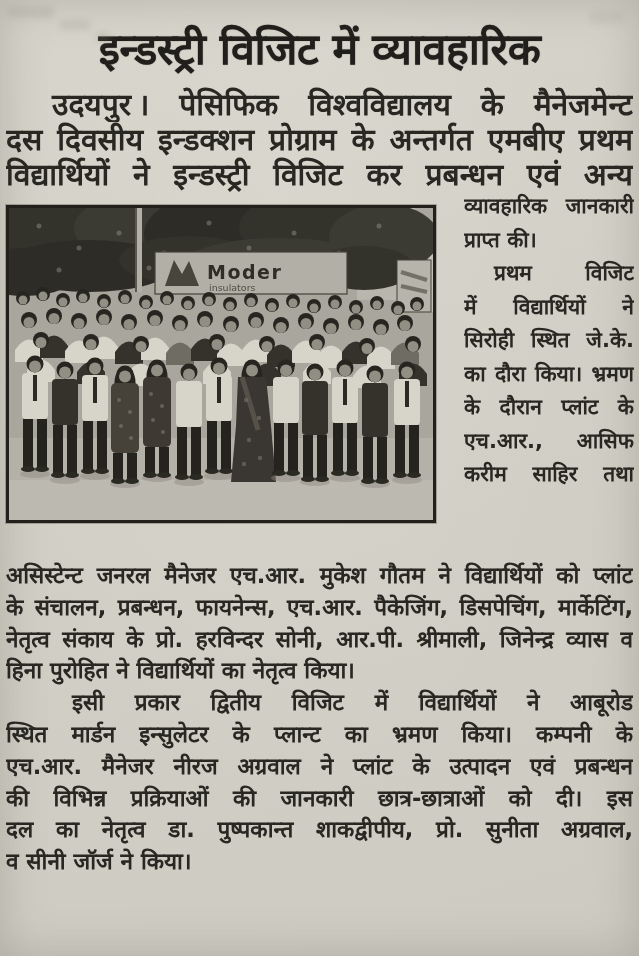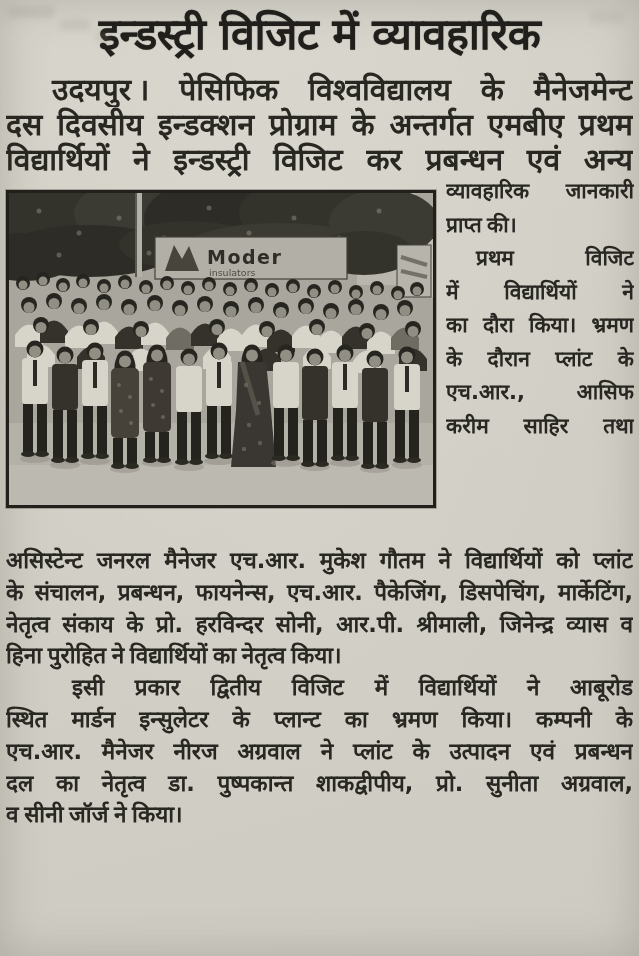--- a/index.html
+++ b/index.html
@@ -11,39 +11,39 @@
   .page{
     position:absolute;inset:0;overflow:hidden;
     background:
       radial-gradient(ellipse at 45% 28%, rgba(255,255,255,.10), rgba(0,0,0,0) 60%),
       linear-gradient(165deg,#d7d4cb 0%,#d2cfc6 45%,#cecbc2 100%);
     box-shadow:inset 0 0 46px rgba(90,88,78,.28);
   }
   .ghost{position:absolute;background:#8f8d83;opacity:.20;filter:blur(3px);border-radius:3px;}
 
   .headline{
-    margin:0;padding-top:5px;text-align:center;
+    margin:0;padding-top:20px;text-align:center;
     font-size:43px;line-height:59px;font-weight:700;color:#201f1b;
     letter-spacing:-.5px;text-shadow:0 0 1px rgba(32,31,27,.55);
   }
   .intro{padding:8px 6px 0 6px;font-size:30px;line-height:35px;font-weight:600;color:#282722;}
   .intro .line{height:35px;overflow:hidden;}
   .jline{text-align:justify;text-align-last:justify;}
-  .left{text-align:left;text-align-last:left;font-family:Liberation Serif, serif;}
+  .left{text-align:left;text-align-last:left;}
   .intro-first{padding-left:46px;}
   .dateline{font-weight:800;margin-right:7px;}
 
   .mid{display:flex;align-items:flex-start;height:366px;padding:0 5px 0 6px;}
   .photo-frame{
     flex:0 0 auto;margin-top:13px;width:424px;height:312px;
     border:3px solid #21201b;background:#a9a69d;
     box-shadow:0 0 0 1px rgba(70,68,60,.35), inset 0 0 0 1px rgba(210,207,198,.5);
   }
   .photo-frame svg{display:block;width:424px;height:312px;}
-  .rcol{flex:1;min-width:0;padding-left:10px;margin-top:-2px;
+  .rcol{flex:1;min-width:0;padding-left:28px;margin-top:-2px;
     font-size:21px;line-height:33.5px;font-weight:600;color:#282722;}
   .rcol .line{height:33.5px;overflow:hidden;}
   .r-indent{padding-left:30px;}
 
   .body-block{padding:2px 6px 0 6px;font-size:22.5px;line-height:31.8px;font-weight:600;color:#282722;}
   .body-block .line{height:31.8px;overflow:hidden;}
   .b-indent{padding-left:66px;}
 </style>
 </head>
 <body>
@@ -340,31 +340,33 @@
           <rect x="400" y="217" width="10" height="48" fill="#24231d"></rect>
           <ellipse cx="391" cy="267" rx="7" ry="3" fill="#2a2922"></ellipse>
           <ellipse cx="405" cy="267" rx="7" ry="3" fill="#2a2922"></ellipse>
         </svg>
     </div>
     <div class="rcol">
       <div class="line jline">व्यावहारिक जानकारी</div>
       <div class="line left">प्राप्त की।</div>
       <div class="line jline r-indent">प्रथम विजिट</div>
       <div class="line jline">में विद्यार्थियों ने</div>
+      <div class="line jline">सिरोही स्थित जे.के.</div>
       <div class="line jline">का दौरा किया। भ्रमण</div>
       <div class="line jline">के दौरान प्लांट के</div>
       <div class="line jline">एच.आर., आसिफ</div>
       <div class="line jline">करीम साहिर तथा</div>
     </div>
   </div>
 
   <div class="body-block">
     <div class="line jline">असिस्टेन्ट जनरल मैनेजर एच.आर. मुकेश गौतम ने विद्यार्थियों को प्लांट</div>
     <div class="line jline">के संचालन, प्रबन्धन, फायनेन्स, एच.आर. पैकेजिंग, डिसपेचिंग, मार्केटिंग,</div>
     <div class="line jline">नेतृत्व संकाय के प्रो. हरविन्दर सोनी, आर.पी. श्रीमाली, जिनेन्द्र व्यास व</div>
     <div class="line left">हिना पुरोहित ने विद्यार्थियों का नेतृत्व किया।</div>
     <div class="line jline b-indent">इसी प्रकार द्वितीय विजिट में विद्यार्थियों ने आबूरोड</div>
     <div class="line jline">स्थित मार्डन इन्सुलेटर के प्लान्ट का भ्रमण किया। कम्पनी के</div>
     <div class="line jline">एच.आर. मैनेजर नीरज अग्रवाल ने प्लांट के उत्पादन एवं प्रबन्धन</div>
+    <div class="line jline">की विभिन्न प्रक्रियाओं की जानकारी छात्र-छात्राओं को दी।  इस</div>
     <div class="line jline">दल का नेतृत्व डा. पुष्पकान्त शाकद्वीपीय, प्रो. सुनीता अग्रवाल,</div>
     <div class="line left">व सीनी जॉर्ज  ने किया।</div>
   </div>
 </div>
 
 </body></html>

